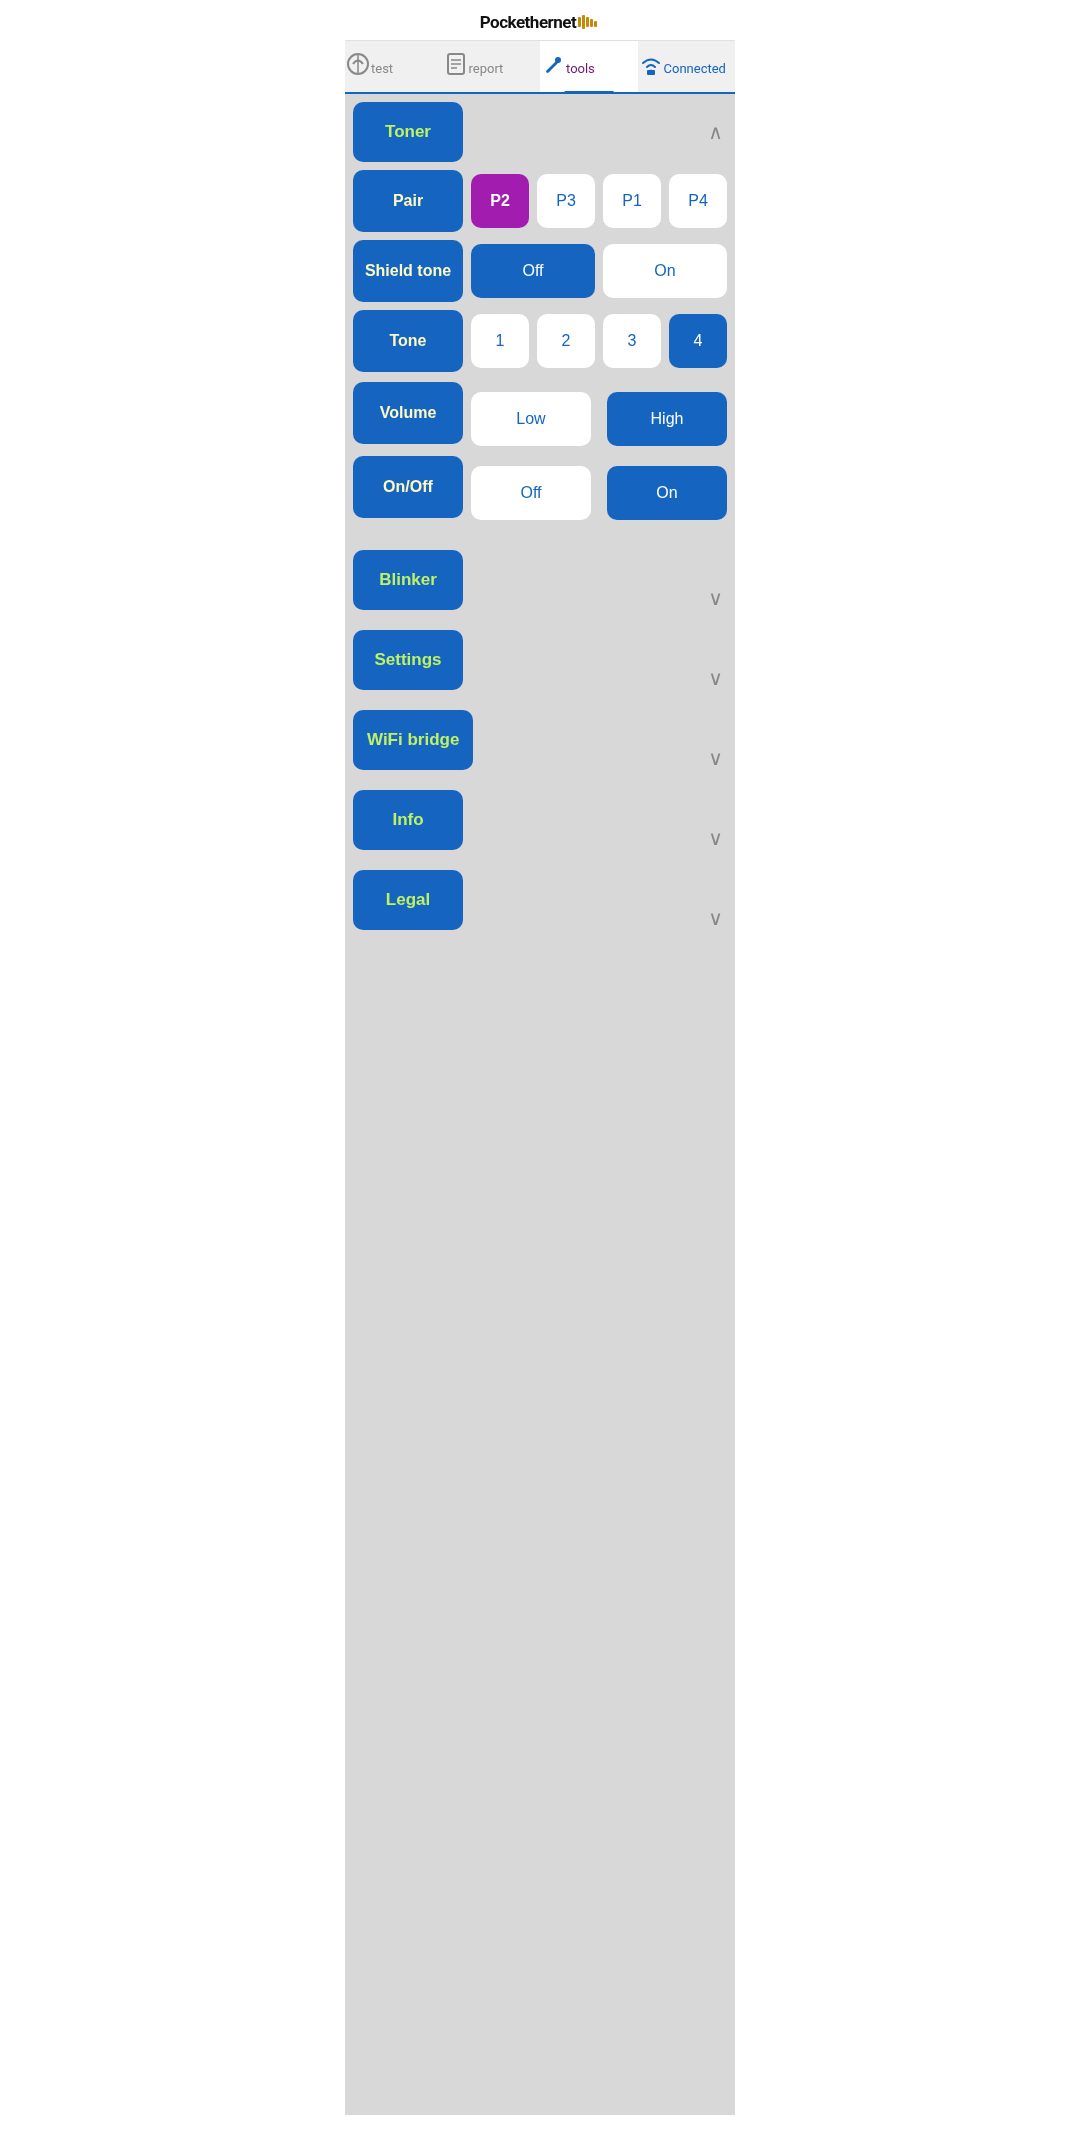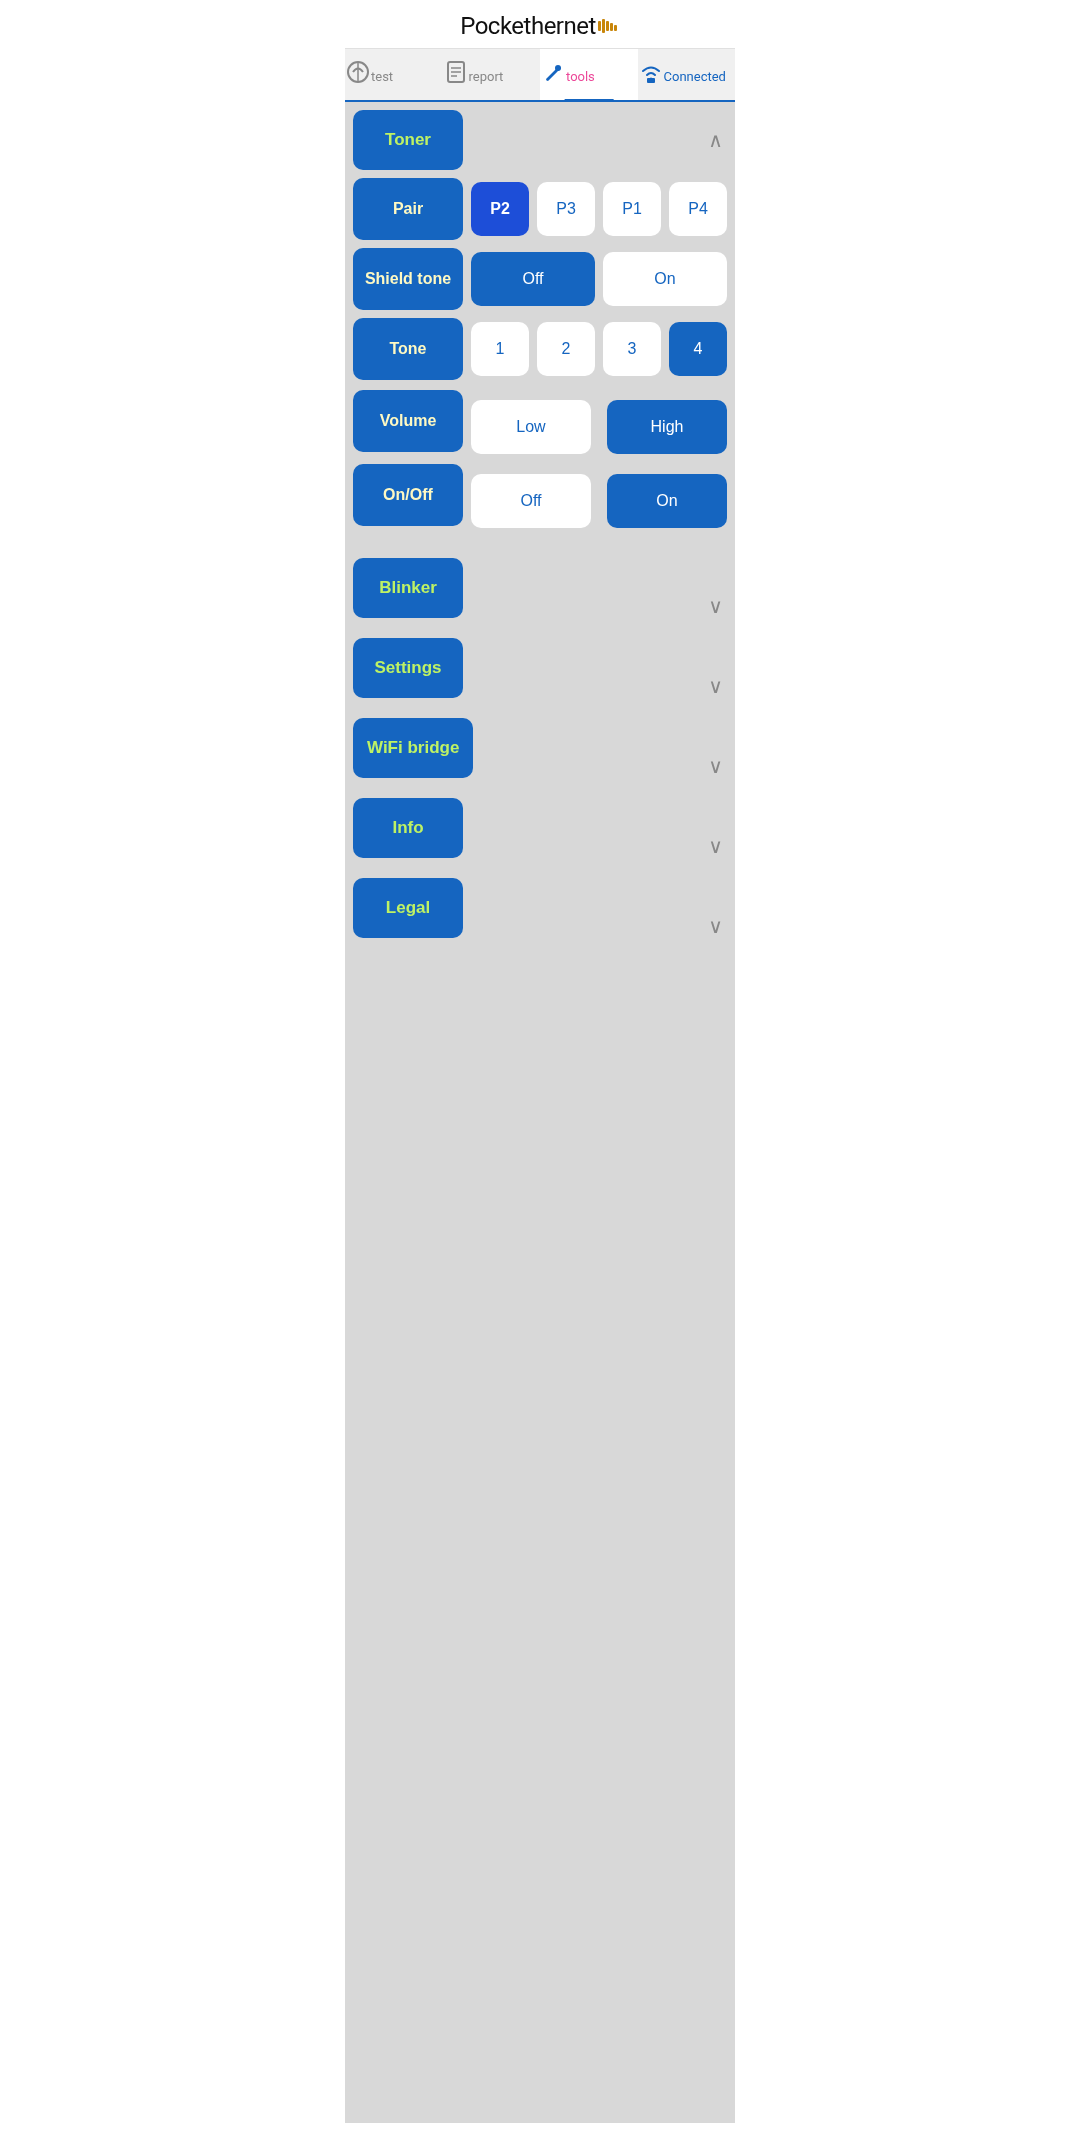--- a/index.html
+++ b/index.html
@@ -15,22 +15,22 @@
     
     .header {
       display: flex;
       justify-content: center;
       align-items: center;
       padding: 12px 0 8px;
       background: #fff;
       border-bottom: 1px solid #e0e0e0;
     }
     .logo-text {
-      font-size: 24px;
-      font-weight: 400;
+      font-size: 17px;
+      font-weight: 700;
       color: #111;
       letter-spacing: -0.5px;
     }
     .logo-icon {
       display: inline-block;
       width: 22px;
       height: 14px;
       vertical-align: middle;
       margin-left: 2px;
     }
@@ -63,21 +63,21 @@
       height: 3px;
       background: #1565c0;
     }
     .tab-icon {
       font-size: 24px;
       color: #888;
       margin-bottom: 3px;
     }
     .tab-item.active .tab-icon,
     .tab-item.active .tab-label {
-      color: #ec4899;
+      color: #701a75;
     }
     .tab-item.connected .tab-icon,
     .tab-item.connected .tab-label {
       color: #1565c0;
     }
     .tab-label {
       font-size: 13px;
       color: #888;
     }
 
@@ -154,21 +154,21 @@
       text-align: center;
       border: none;
       cursor: pointer;
       flex: 1;
     }
     .option-btn.active {
       background: #1565c0;
       color: #fff;
     }
     .option-btn.active-orange {
-      background: #1d4ed8;
+      background: #a21caf;
       color: #fff;
       font-weight: 700;
     }
 
     
     .pair-options {
       display: flex;
       gap: 8px;
       flex: 1;
     }

